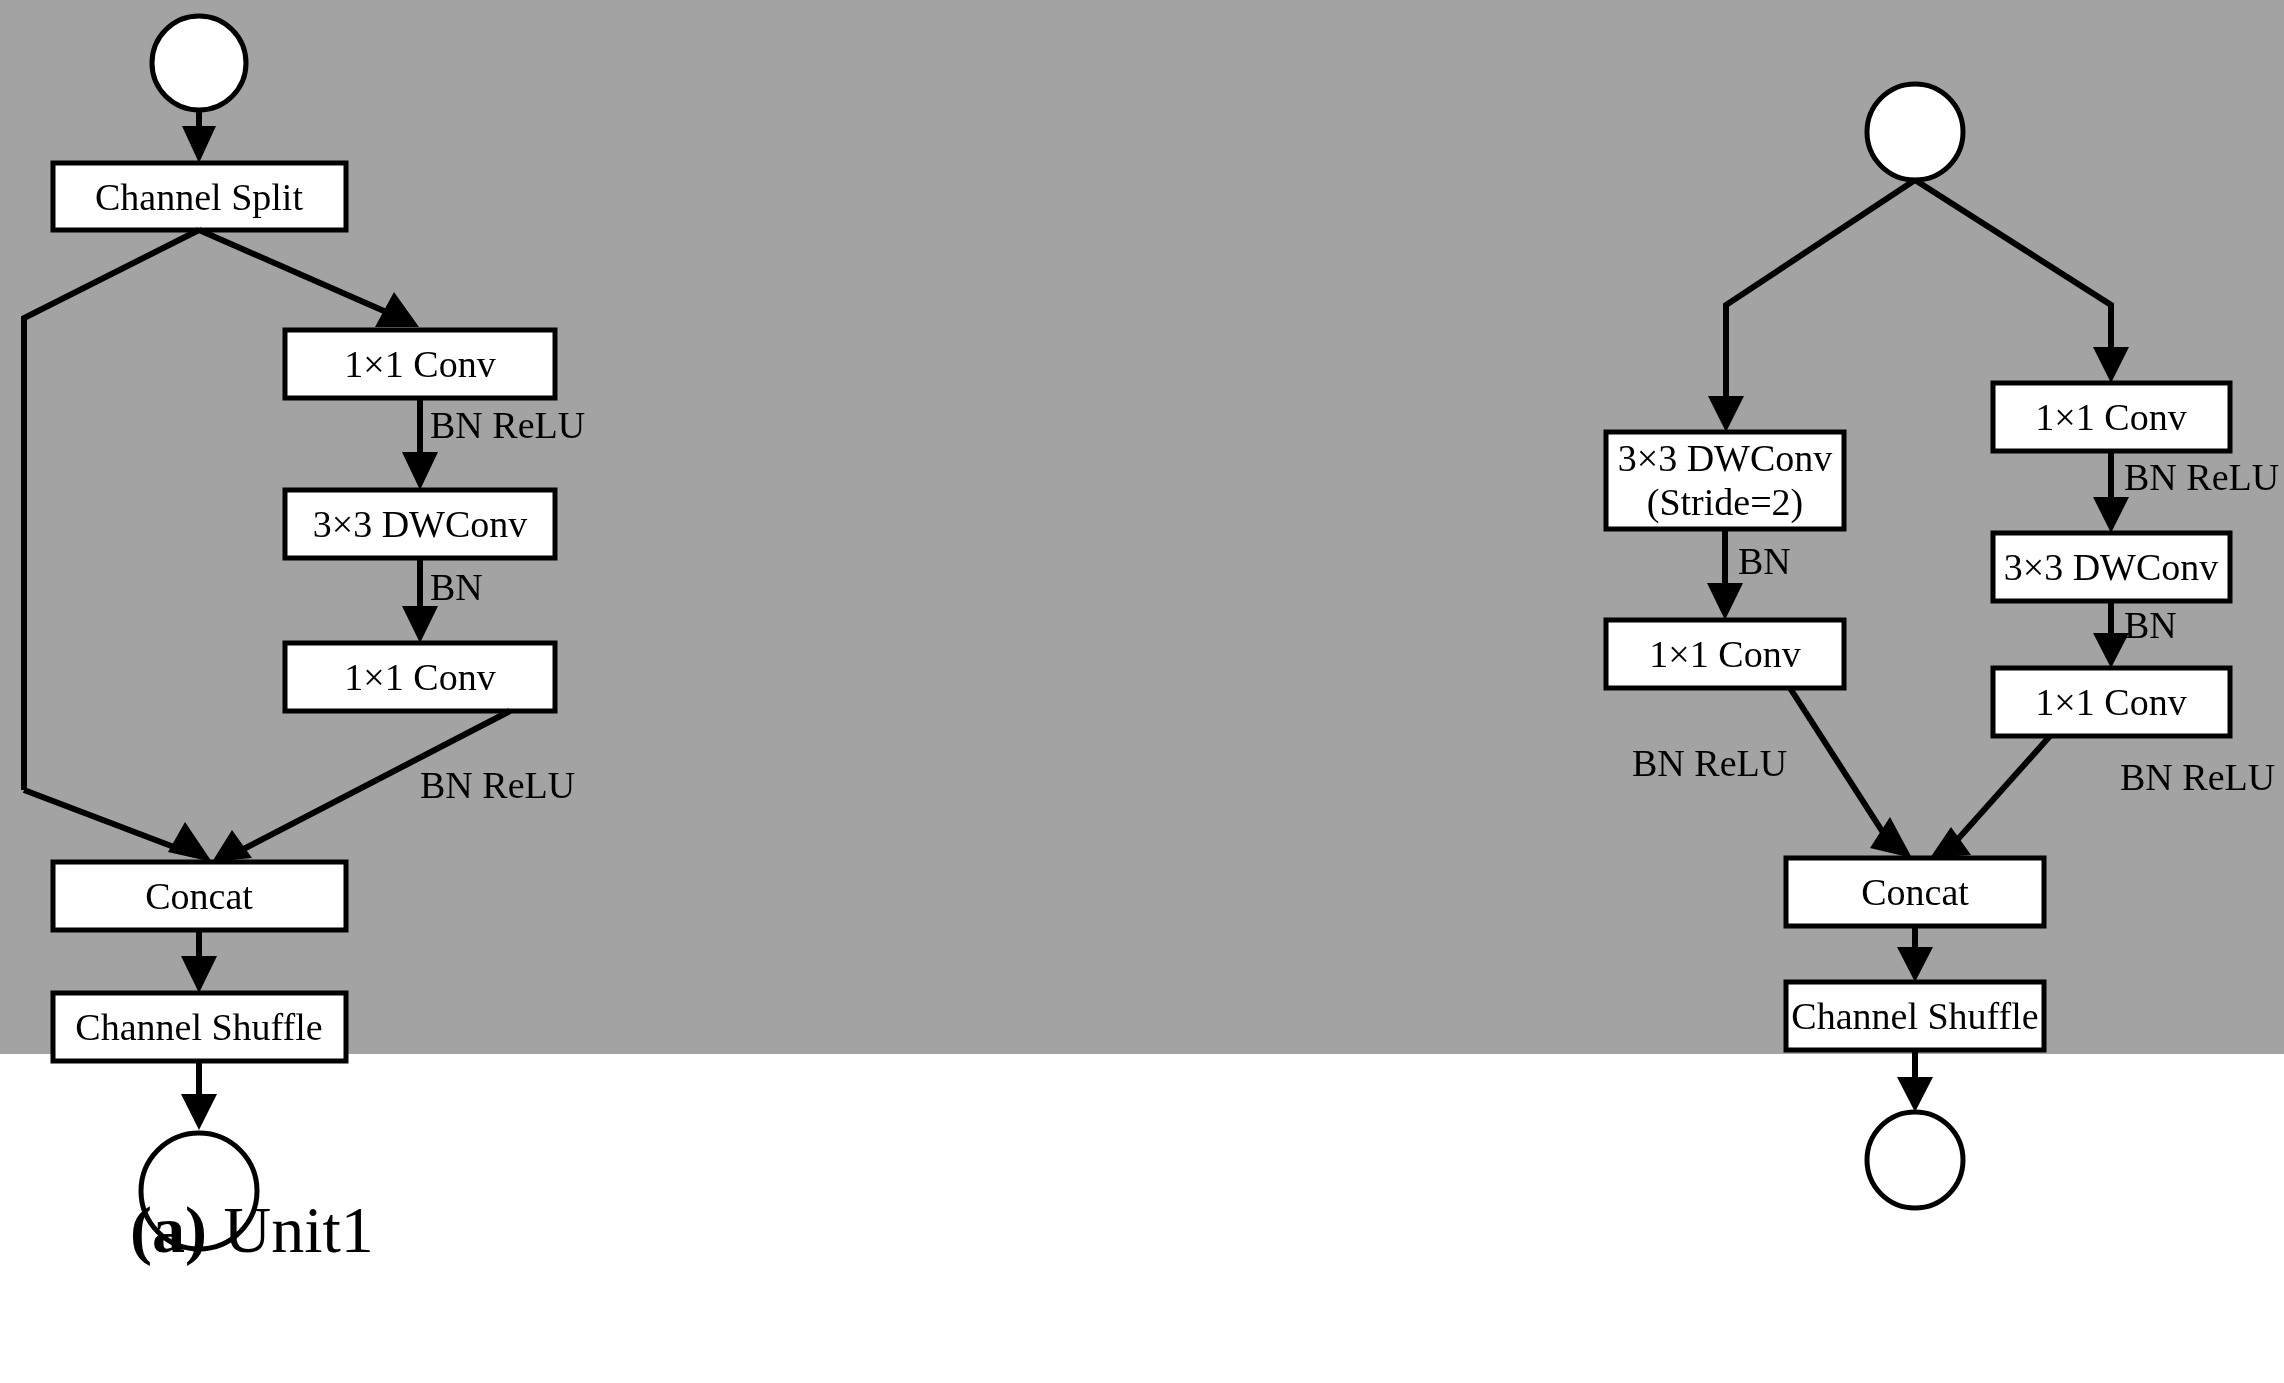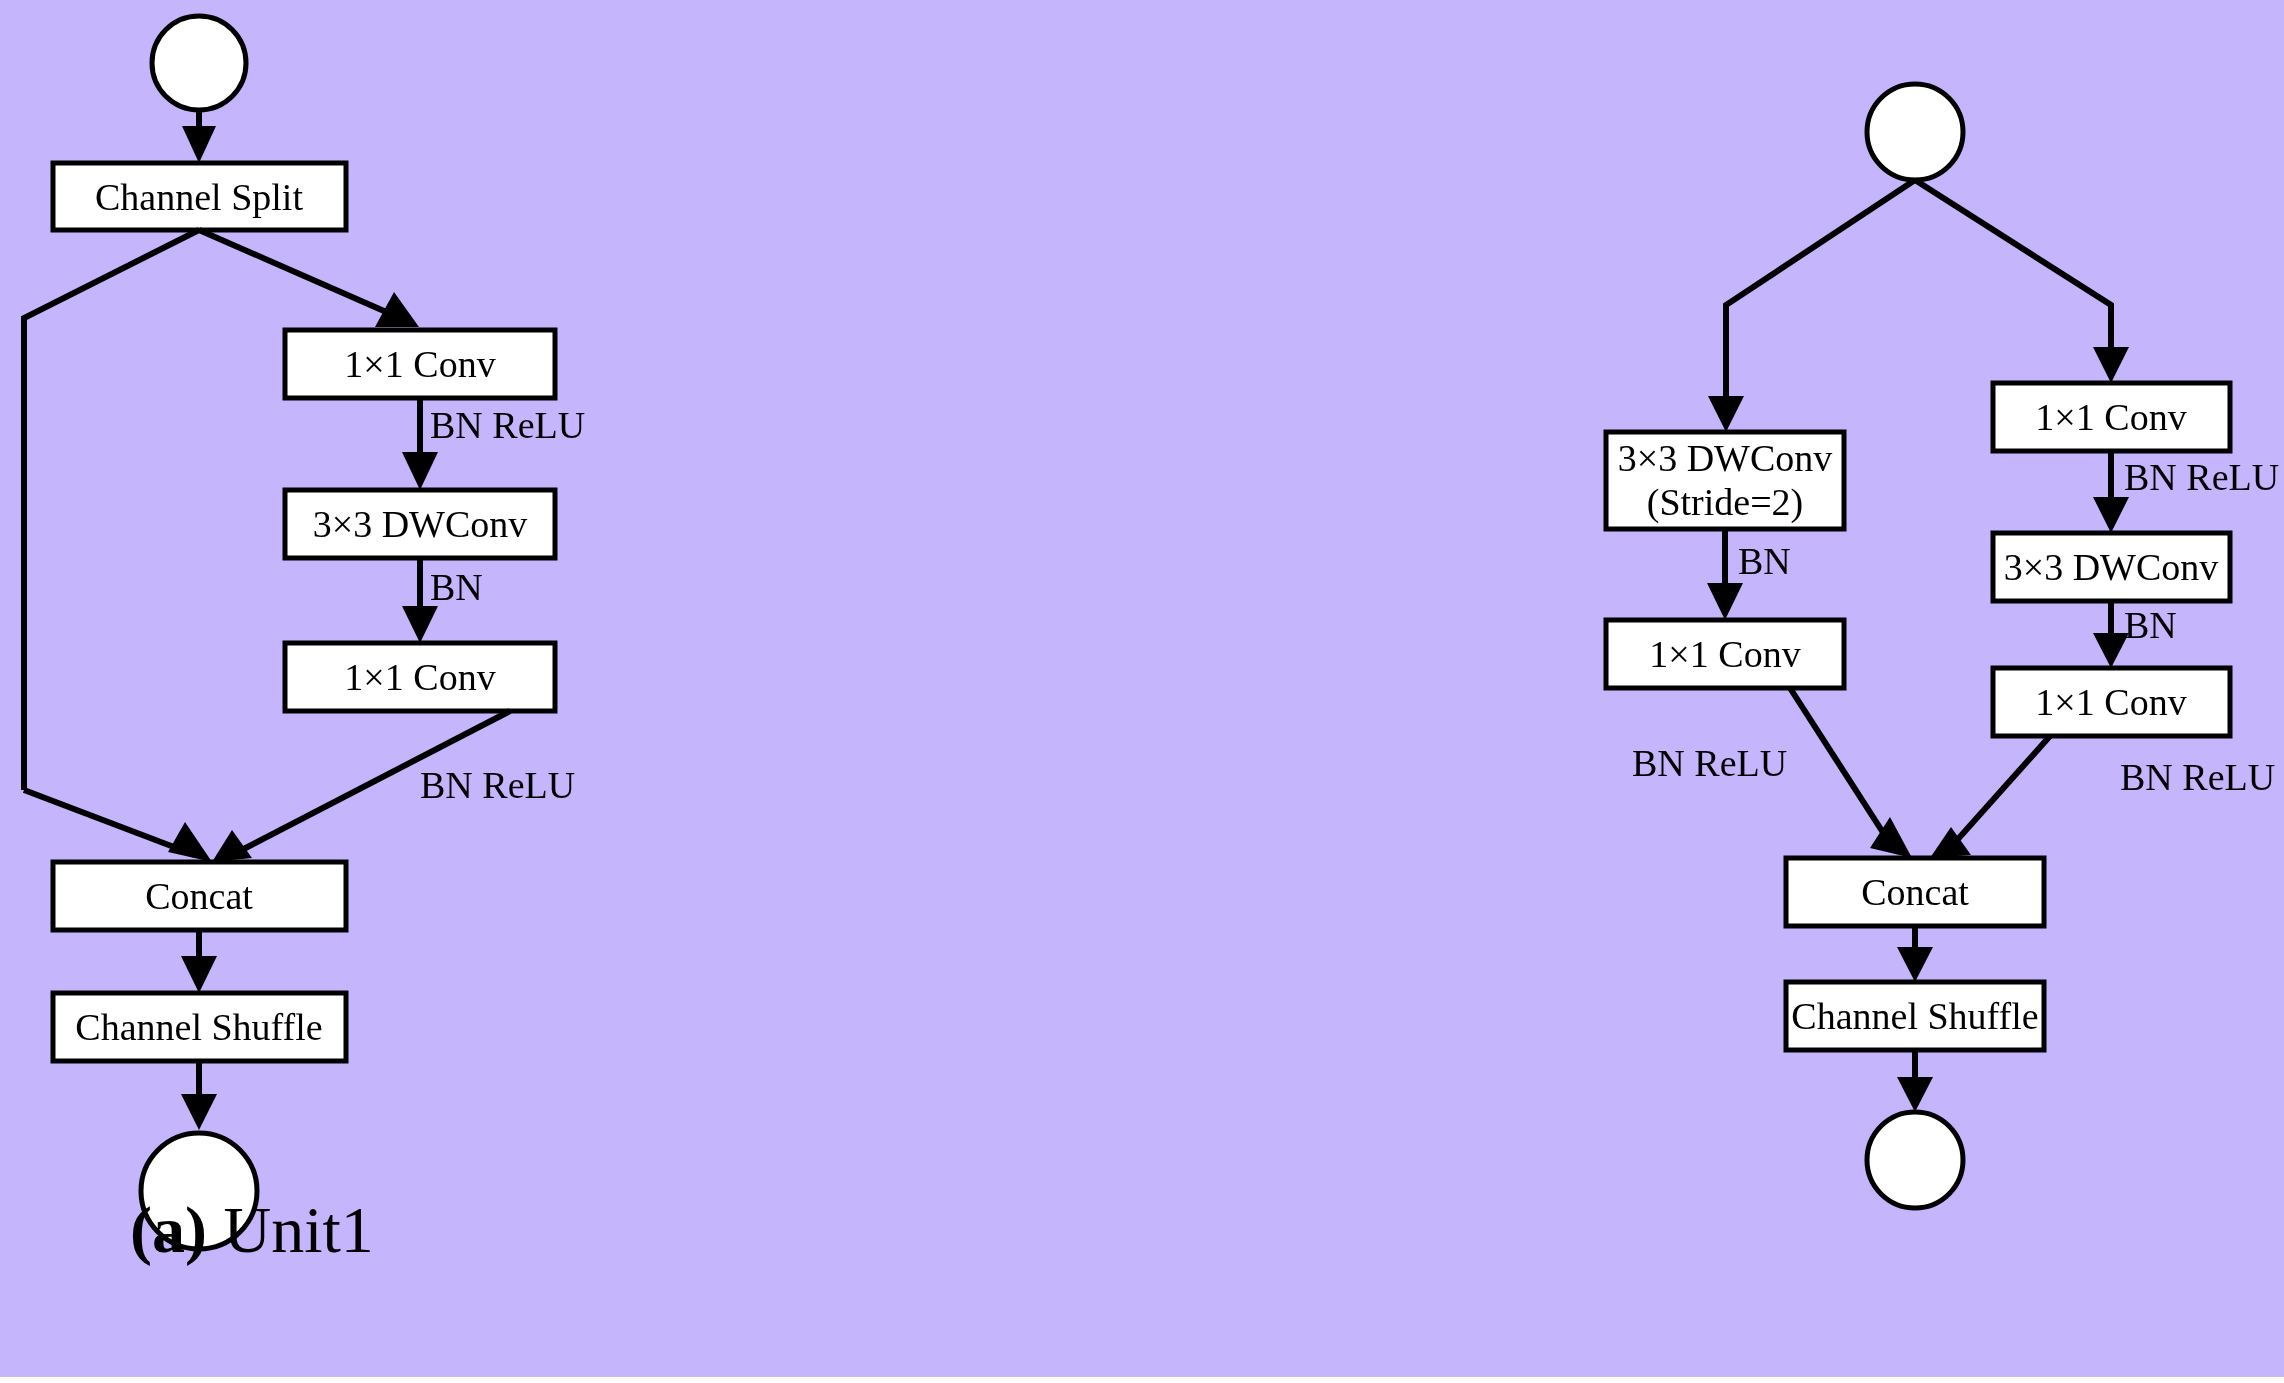--- a/index.html
+++ b/index.html
@@ -9,22 +9,22 @@
   }
   body {
     width: 2284px;
     height: 1383px;
     font-family: "Liberation Serif", "DejaVu Serif", serif;
     overflow: hidden;
   }
   #figure {
     position: relative;
     width: 2284px;
-    height: 1377px;
-    background: #c4b5fd;
+    height: 1054px;
+    background: #a3a3a3;
   }
   svg.diagram {
     position: absolute;
     top: 0;
     left: 0;
     width: 2284px;
     height: 1383px;
   }
   .nodebox {
     fill: #ffffff;

